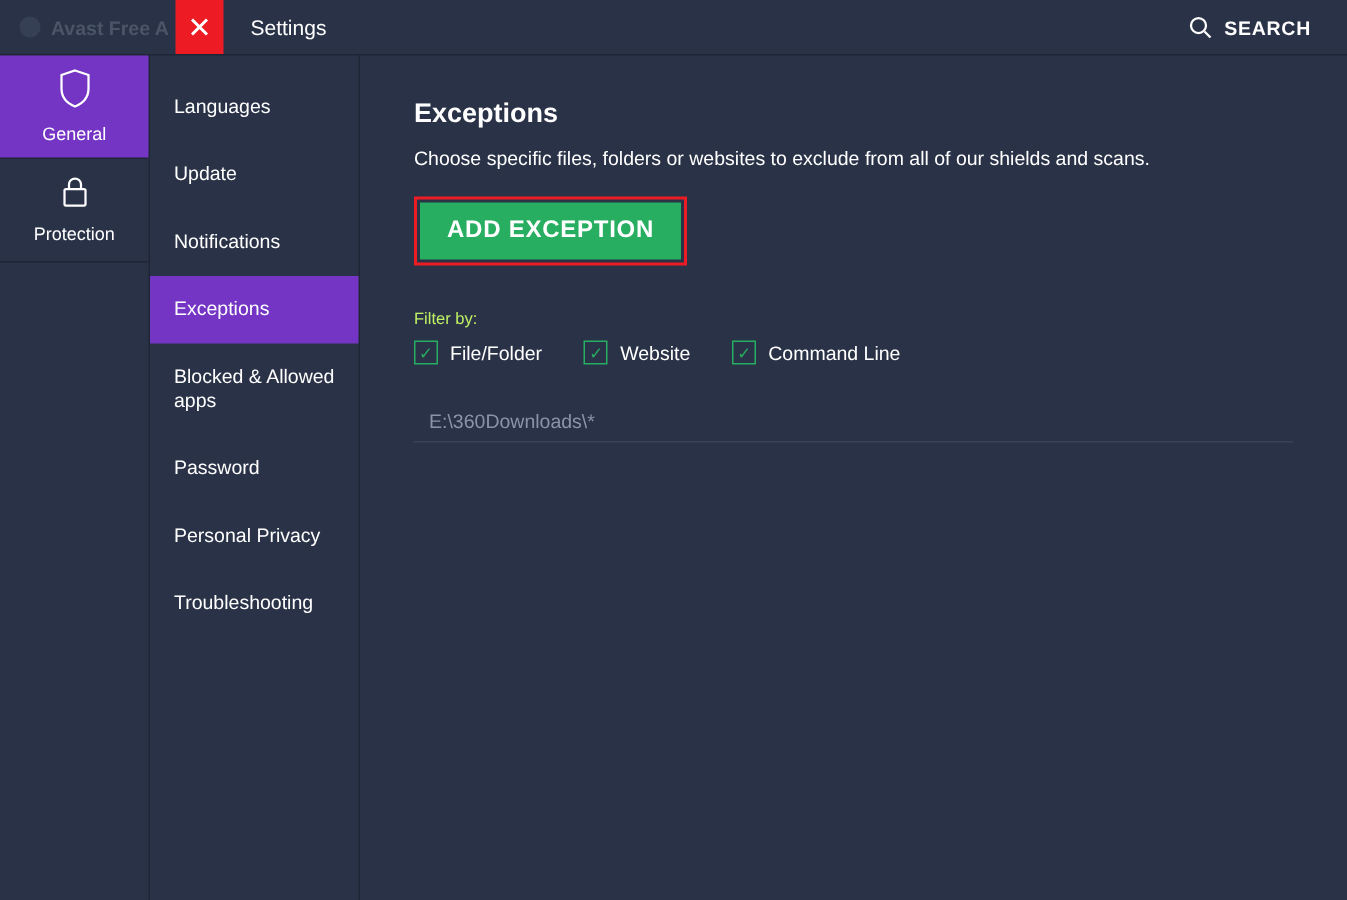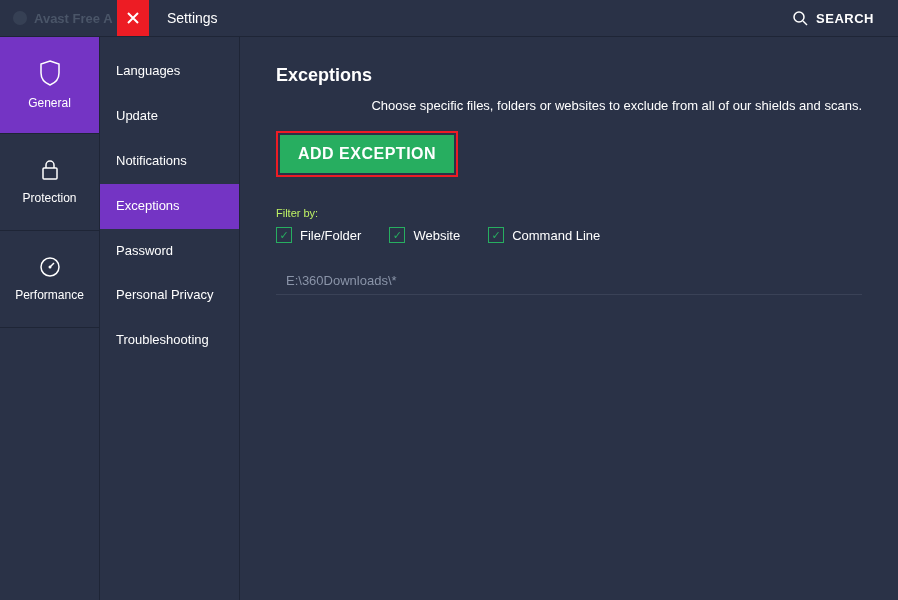--- a/index.html
+++ b/index.html
@@ -62,21 +62,21 @@
       display: flex;
       height: calc(600px - 36px);
     }
     .sidebar-primary {
       width: 100px;
       background: #2a3247;
       border-right: 1px solid #1e2536;
       border-top: 1px solid #1e2536;
     }
     .sidebar-primary-item {
-      height: 97px;
+      height: 69px;
       display: flex;
       flex-direction: column;
       align-items: center;
       justify-content: center;
       gap: 10px;
       font-size: 12px;
       color: #fff;
       cursor: pointer;
       border-bottom: 1px solid #1e2536;
     }
@@ -108,21 +108,20 @@
     }
     .content h1 {
       font-size: 18px;
       font-weight: 700;
       margin-bottom: 12px;
     }
     .content-desc {
       font-size: 13px;
       color: #fff;
       margin-bottom: 18px;
-      text-align: right;
     }
     .add-exception-wrap {
       display: inline-block;
       border: 2px solid #ed1c24;
       padding: 2px;
       margin-bottom: 30px;
     }
     .add-exception-btn {
       background: #27ae60;
       color: #fff;
@@ -204,35 +203,28 @@
         </svg>
       <span>General</span>
     </div>
     <div class="sidebar-primary-item">
       <svg width="20" height="22" viewBox="0 0 20 22">
           <rect x="3" y="9" width="14" height="11" rx="1" fill="none" stroke="#fff" stroke-width="1.5"></rect>
           <path d="M6 9 V6 a4 4 0 0 1 8 0 V9" fill="none" stroke="#fff" stroke-width="1.5"></path>
         </svg>
       <span>Protection</span>
     </div>
-    <div class="sidebar-primary-item">
-      <svg width="22" height="22" viewBox="0 0 22 22">
-          <circle cx="11" cy="11" r="9" fill="none" stroke="#fff" stroke-width="1.5"></circle>
-          <path d="M11 11 L15 7" stroke="#fff" stroke-width="1.5"></path>
-          <circle cx="11" cy="11" r="1.5" fill="#fff"></circle>
-        </svg>
-      <span>Performance</span>
-    </div>
   </div>
 
   <div class="sidebar-secondary">
     <div class="sidebar-secondary-item"><span>Languages</span></div>
     <div class="sidebar-secondary-item"><span>Update</span></div>
     <div class="sidebar-secondary-item"><span>Notifications</span></div>
     <div class="sidebar-secondary-item active"><span>Exceptions</span></div>
+    <div class="sidebar-secondary-item"><span>Blocked &amp; Allowed apps</span></div>
     <div class="sidebar-secondary-item"><span>Password</span></div>
     <div class="sidebar-secondary-item"><span>Personal Privacy</span></div>
     <div class="sidebar-secondary-item"><span>Troubleshooting</span></div>
   </div>
 
   <div class="content">
     <h1>Exceptions</h1>
     <p class="content-desc">Choose specific files, folders or websites to exclude from all of our shields and scans.</p>
     <div class="add-exception-wrap">
       <button class="add-exception-btn">ADD EXCEPTION</button>

